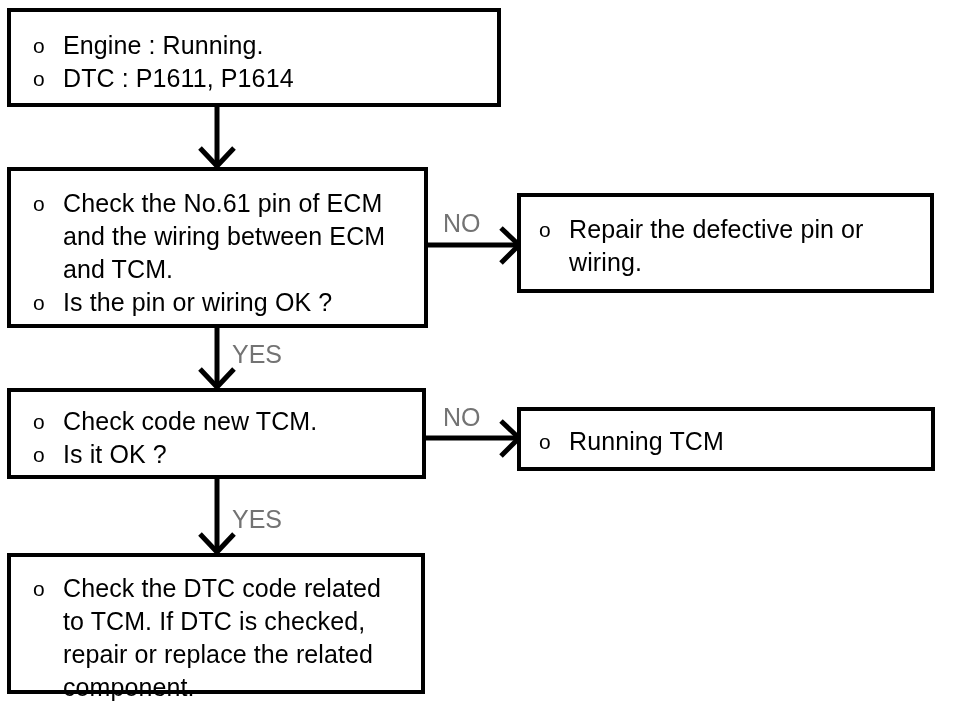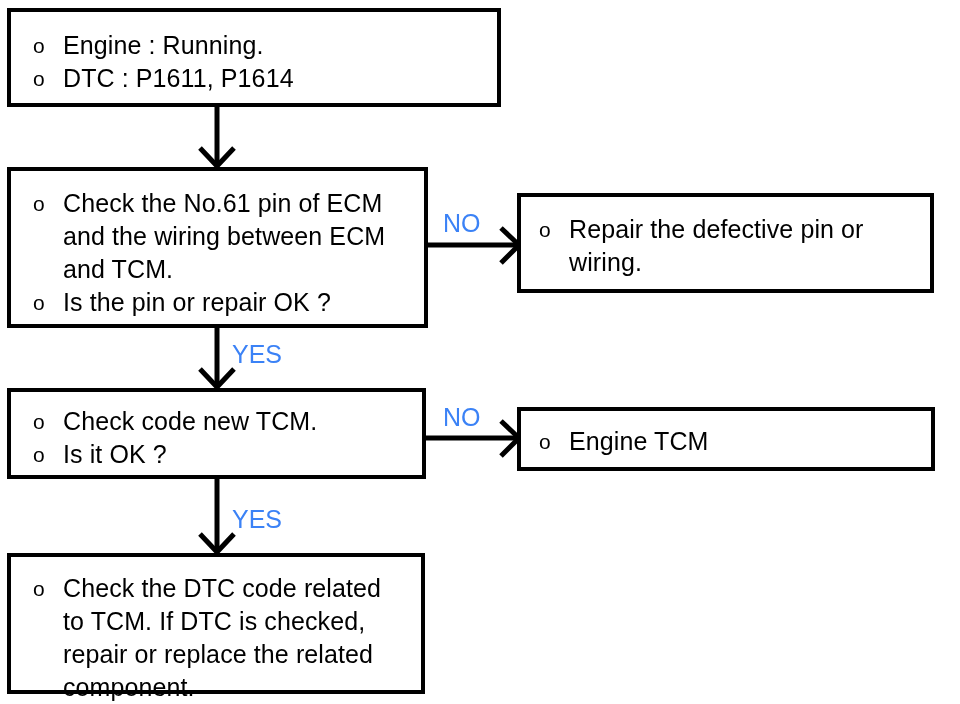--- a/index.html
+++ b/index.html
@@ -62,21 +62,21 @@
     top: 0;
     width: 960px;
     height: 704px;
     pointer-events: none;
   }
   .edge-label {
     position: absolute;
     font-size: 25px;
     line-height: 26px;
     font-family: "Liberation Sans", sans-serif;
-    color: #3b82f6;
+    color: #737373;
     white-space: nowrap;
   }
 </style>
 </head>
 <body>
 
 <div id="diagram">
 
   <svg class="connector-svg" viewBox="0 0 960 704">
 
@@ -127,21 +127,21 @@
   <div class="flow-box" style="left:7px; top:167px; width:421px; height:161px;">
     <div class="box-body" style="left:22px; top:16px; width:390px;">
       <div class="bullet-row">
         <span class="bullet-mark">o</span>
         <span class="bullet-text">Check the No.61 pin of ECM
 and the wiring between ECM
 and TCM.</span>
       </div>
       <div class="bullet-row">
         <span class="bullet-mark">o</span>
-        <span class="bullet-text">Is the pin or repair OK ?</span>
+        <span class="bullet-text">Is the pin or wiring OK ?</span>
       </div>
     </div>
   </div>
 
   <div class="flow-box" style="left:517px; top:193px; width:417px; height:100px;">
     <div class="box-body" style="left:18px; top:16px; width:390px;">
       <div class="bullet-row">
         <span class="bullet-mark">o</span>
         <span class="bullet-text">Repair the defective pin or
 wiring.</span>
@@ -159,21 +159,21 @@
         <span class="bullet-mark">o</span>
         <span class="bullet-text">Is it OK ?</span>
       </div>
     </div>
   </div>
 
   <div class="flow-box" style="left:517px; top:407px; width:418px; height:64px;">
     <div class="box-body" style="left:18px; top:14px; width:390px;">
       <div class="bullet-row">
         <span class="bullet-mark">o</span>
-        <span class="bullet-text">Engine TCM</span>
+        <span class="bullet-text">Running TCM</span>
       </div>
     </div>
   </div>
 
   <div class="flow-box" style="left:7px; top:553px; width:418px; height:141px;">
     <div class="box-body" style="left:22px; top:15px; width:390px;">
       <div class="bullet-row">
         <span class="bullet-mark">o</span>
         <span class="bullet-text">Check the DTC code related
 to TCM. If DTC is checked,

